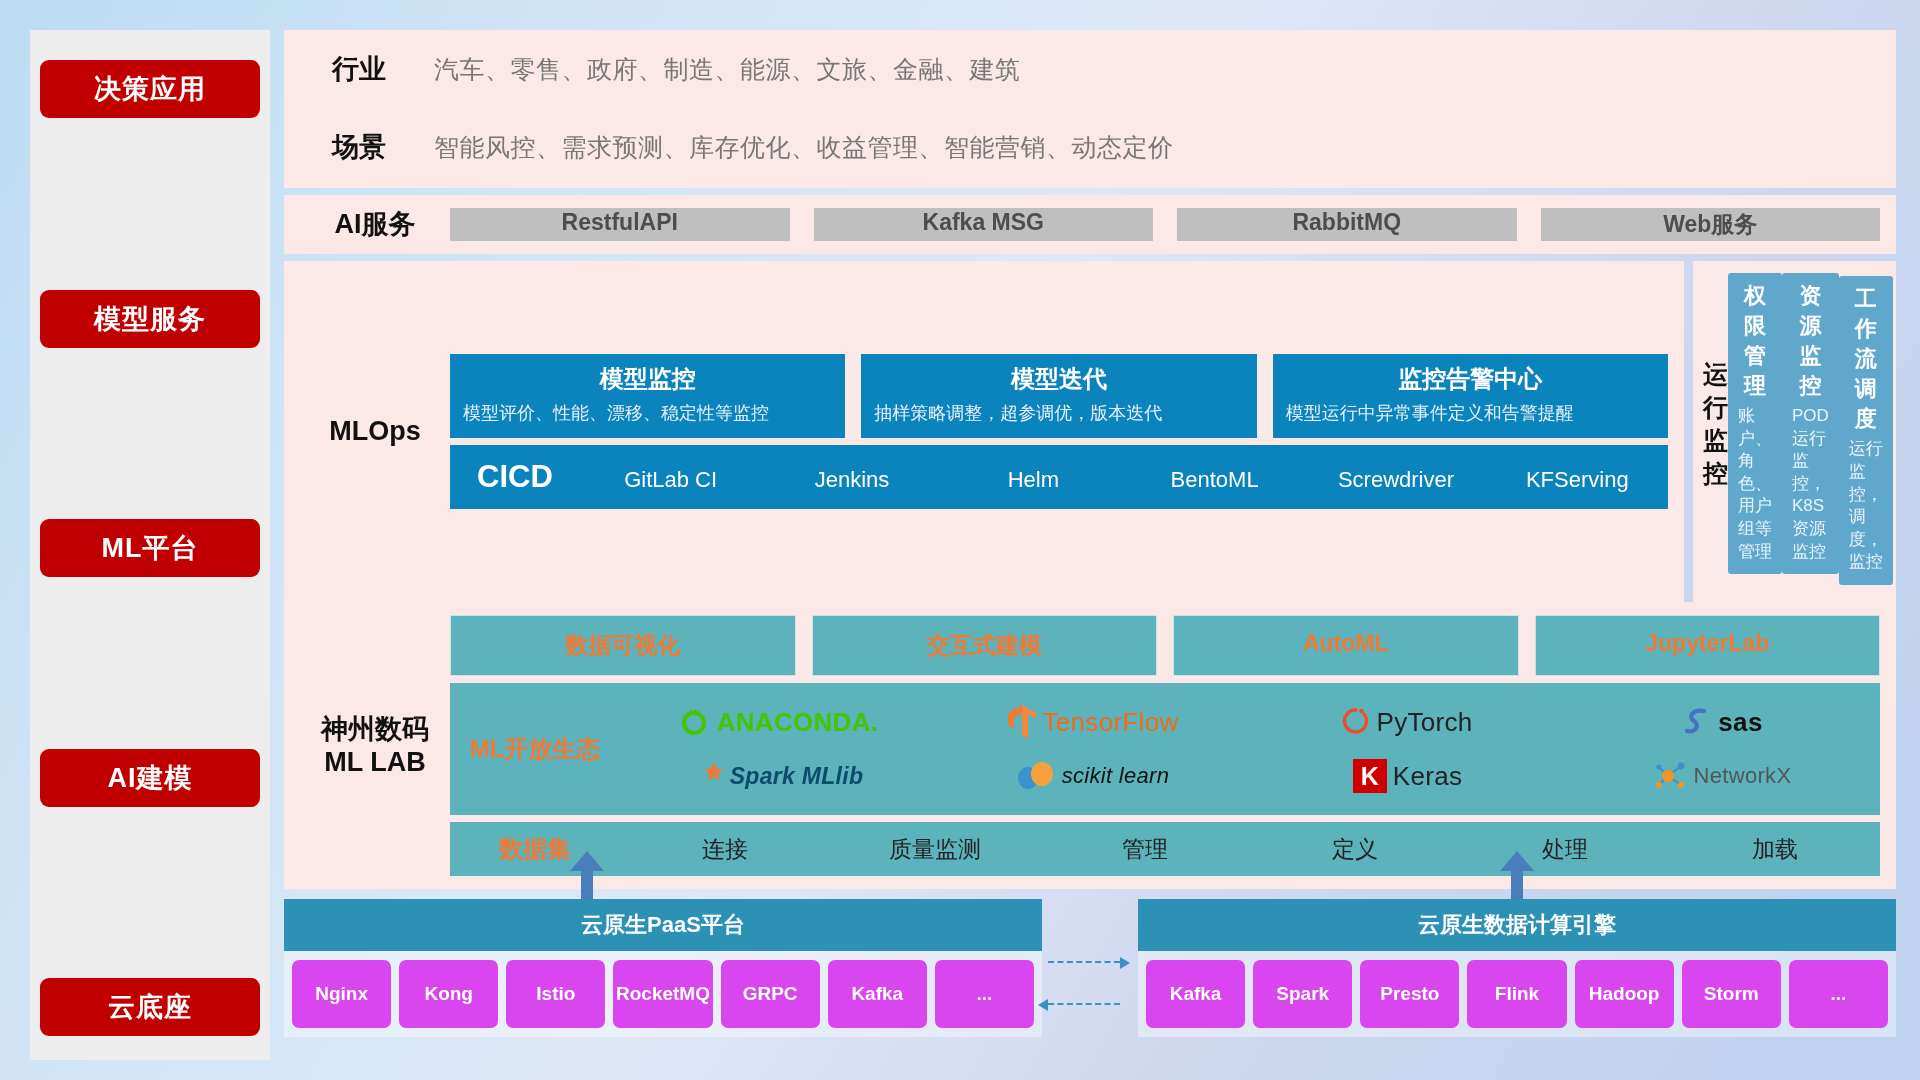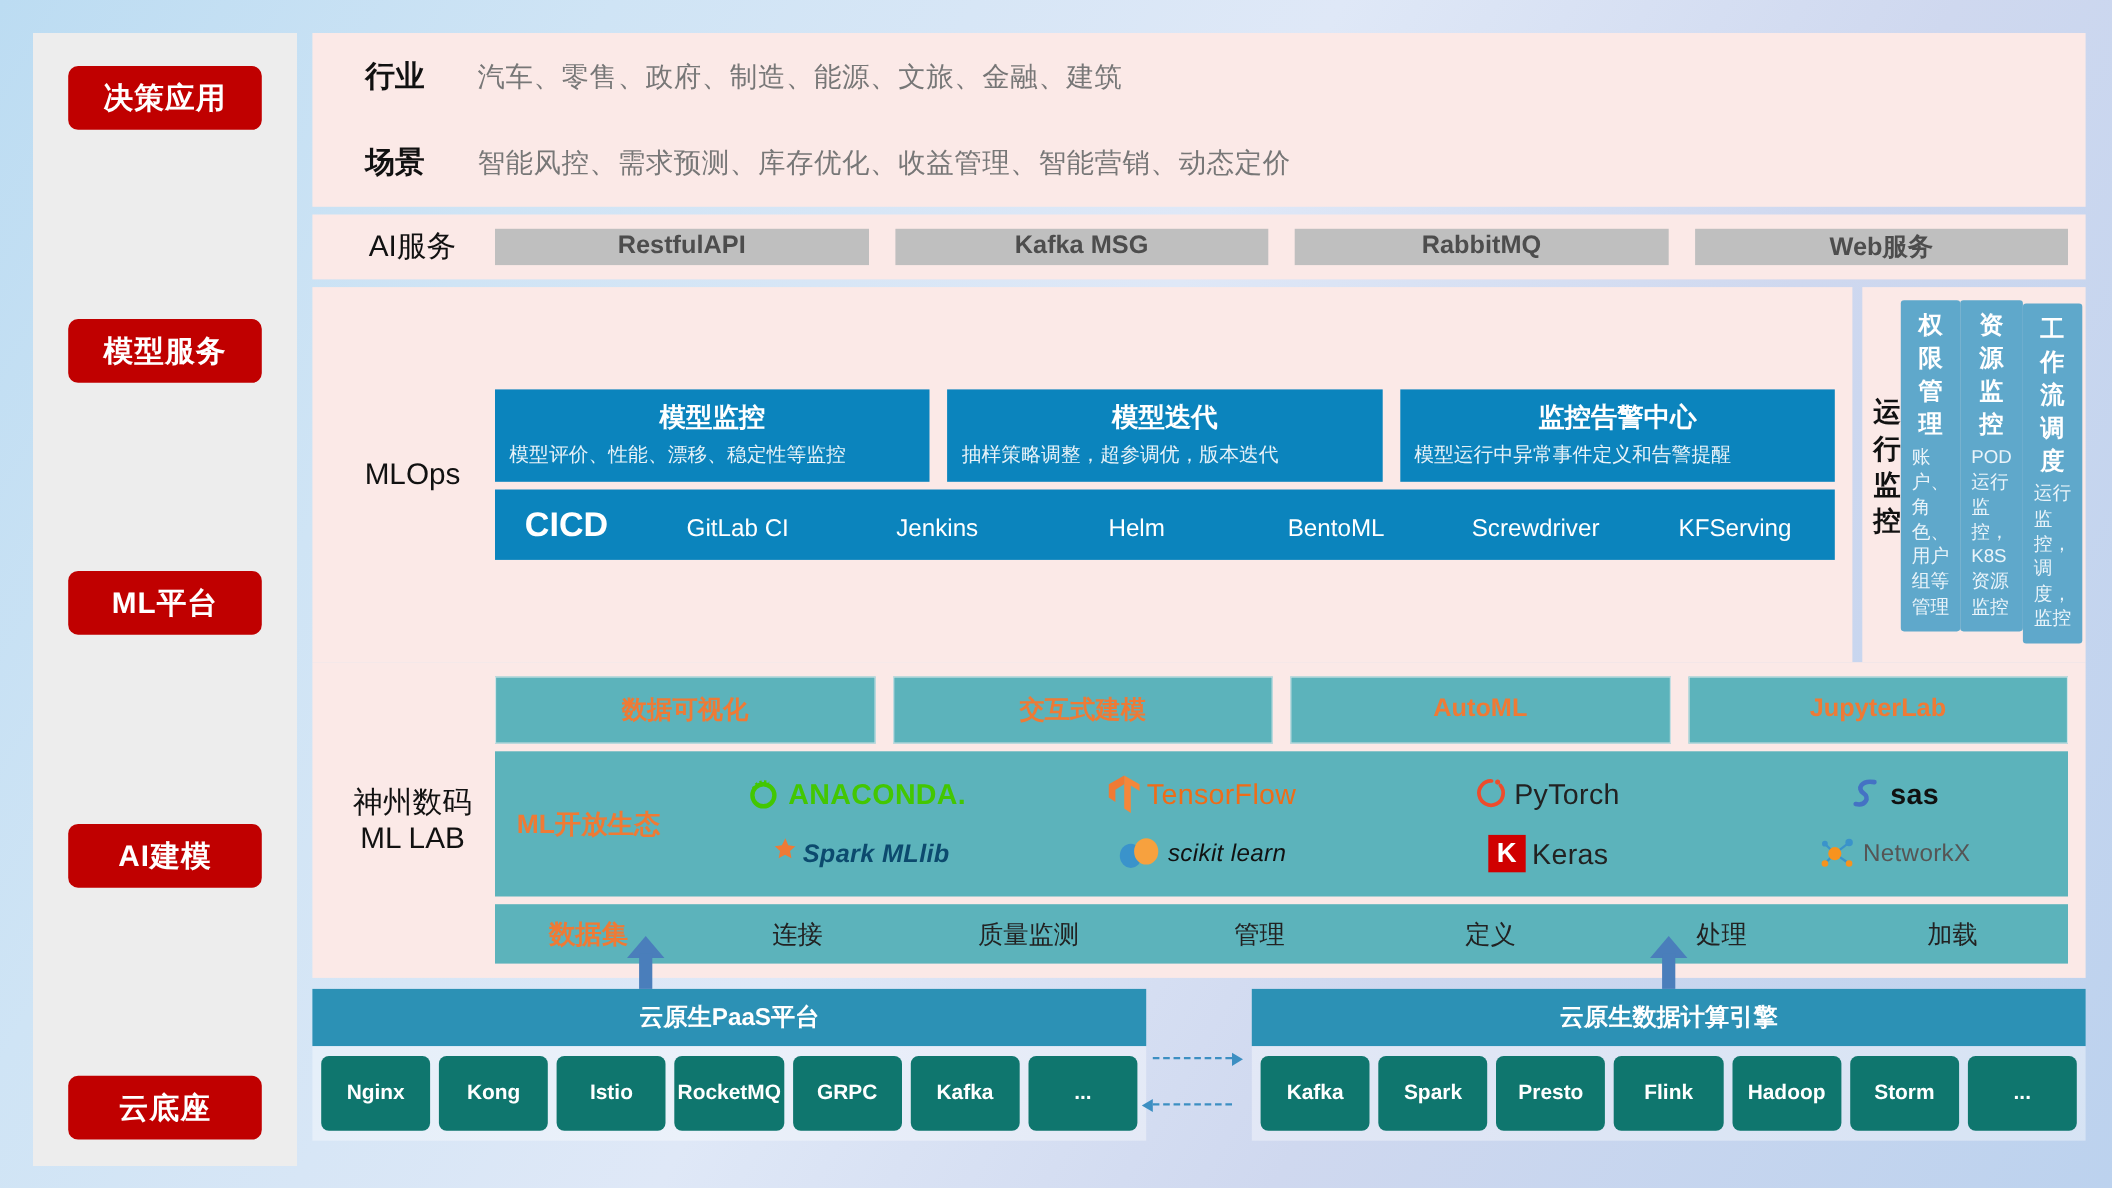--- a/index.html
+++ b/index.html
@@ -8,28 +8,28 @@
     font-family:"Liberation Sans","DejaVu Sans",sans-serif;
     background:linear-gradient(120deg,#bcdcf2 0%,#cfe4f5 22%,#dfe8f7 48%,#cfd8ef 70%,#bcd2ee 100%);
     position:relative;
   }
   .canvas{position:absolute;inset:0;display:flex;padding:30px 24px 20px 30px;box-sizing:border-box;}
 
   
   .rail{width:240px;background:#ededed;margin-right:14px;display:flex;flex-direction:column;
         align-items:center;padding:30px 0 24px;box-sizing:border-box;flex-shrink:0;}
   .rail-spacer{flex:1;}
-  .rail-chip{width:176px;background:#c00000;color:#fff;border-radius:9px;text-align:center;
+  .rail-chip{width:220px;background:#c00000;color:#fff;border-radius:9px;text-align:center;
              font-size:27px;font-weight:bold;padding:11px 0;letter-spacing:1px;}
 
   
   .main{flex:1;display:flex;flex-direction:column;min-width:0;}
   .band{background:#fbe9e7;display:flex;align-items:center;box-sizing:border-box;}
   .band + .band{margin-top:7px;}
-  .rowlabel{font-size:27px;font-weight:normal;color:#111;flex-shrink:0;text-align:center;line-height:1.22;}
+  .rowlabel{font-size:27px;font-weight:bold;color:#111;flex-shrink:0;text-align:center;line-height:1.22;}
 
   
   .r1{padding:14px 18px 16px 0;flex-direction:column;align-items:stretch;gap:28px;}
   .r1 .line{display:flex;align-items:center;margin:7px 0;}
   .r1 .k{width:150px;text-align:center;font-size:27px;font-weight:bold;color:#111;flex-shrink:0;}
   .r1 .v{font-size:25px;color:#777;letter-spacing:.5px;}
 
   
   .r2{padding:13px 16px;}
   .r2 .rowlabel{width:150px;}
@@ -76,21 +76,21 @@
   .dataset .dlabel{width:170px;color:#ef7a35;font-size:24px;font-weight:bold;text-align:center;flex-shrink:0;}
   .dataset .items{flex:1;display:flex;}
   .dataset .item{flex:1;text-align:center;color:#222;font-size:23px;}
 
   
   .cloud{display:flex;margin-top:10px;position:relative;height:138px;}
   .cloudcol{width:calc(50% - 48px);display:flex;flex-direction:column;}
   .cloudcol.left{margin-right:96px;}
   .cloudhead{background:#2c91b5;color:#fff;font-size:22px;font-weight:bold;text-align:center;padding:11px 0;}
   .cloudbody{background:rgba(255,255,255,.38);display:flex;gap:8px;padding:9px 8px;box-sizing:border-box;flex:1;}
-  .cbox{flex:1;background:#0f766e;border-radius:7px;color:#fff;font-size:19px;font-weight:bold;
+  .cbox{flex:1;background:#d946ef;border-radius:7px;color:#fff;font-size:19px;font-weight:bold;
         display:flex;align-items:center;justify-content:center;text-align:center;line-height:1.1;padding:0 2px;box-sizing:border-box;}
   .uparrow{position:absolute;top:-48px;width:34px;height:48px;}
   .uparrow .shaft{position:absolute;left:11px;top:16px;width:12px;height:32px;background:#4a7ebb;}
   .uparrow .head{position:absolute;left:0;top:0;width:0;height:0;border-left:17px solid transparent;
                  border-right:17px solid transparent;border-bottom:20px solid #4a7ebb;}
   .midarrows{position:absolute;left:calc(50% - 48px);width:96px;top:46px;height:70px;}
   .dashline{position:absolute;left:6px;width:72px;height:0;border-top:2px dashed #3c8fc2;}
   .dashline .tip{position:absolute;top:-6px;width:0;height:0;border-top:6px solid transparent;
                  border-bottom:6px solid transparent;}
   .dashline.to-right{top:16px;}

